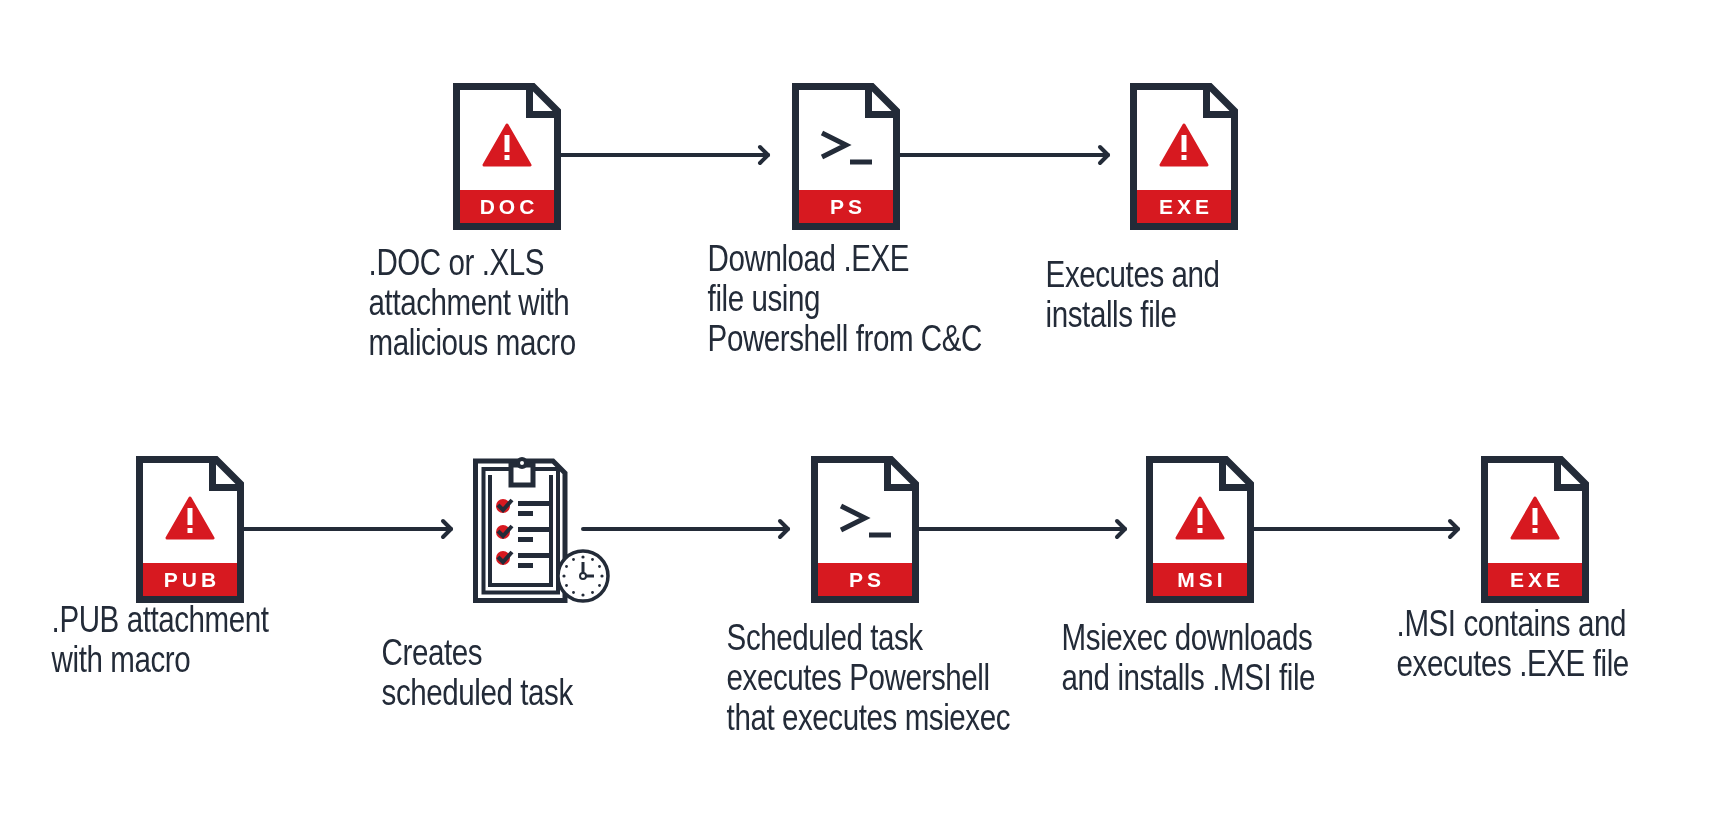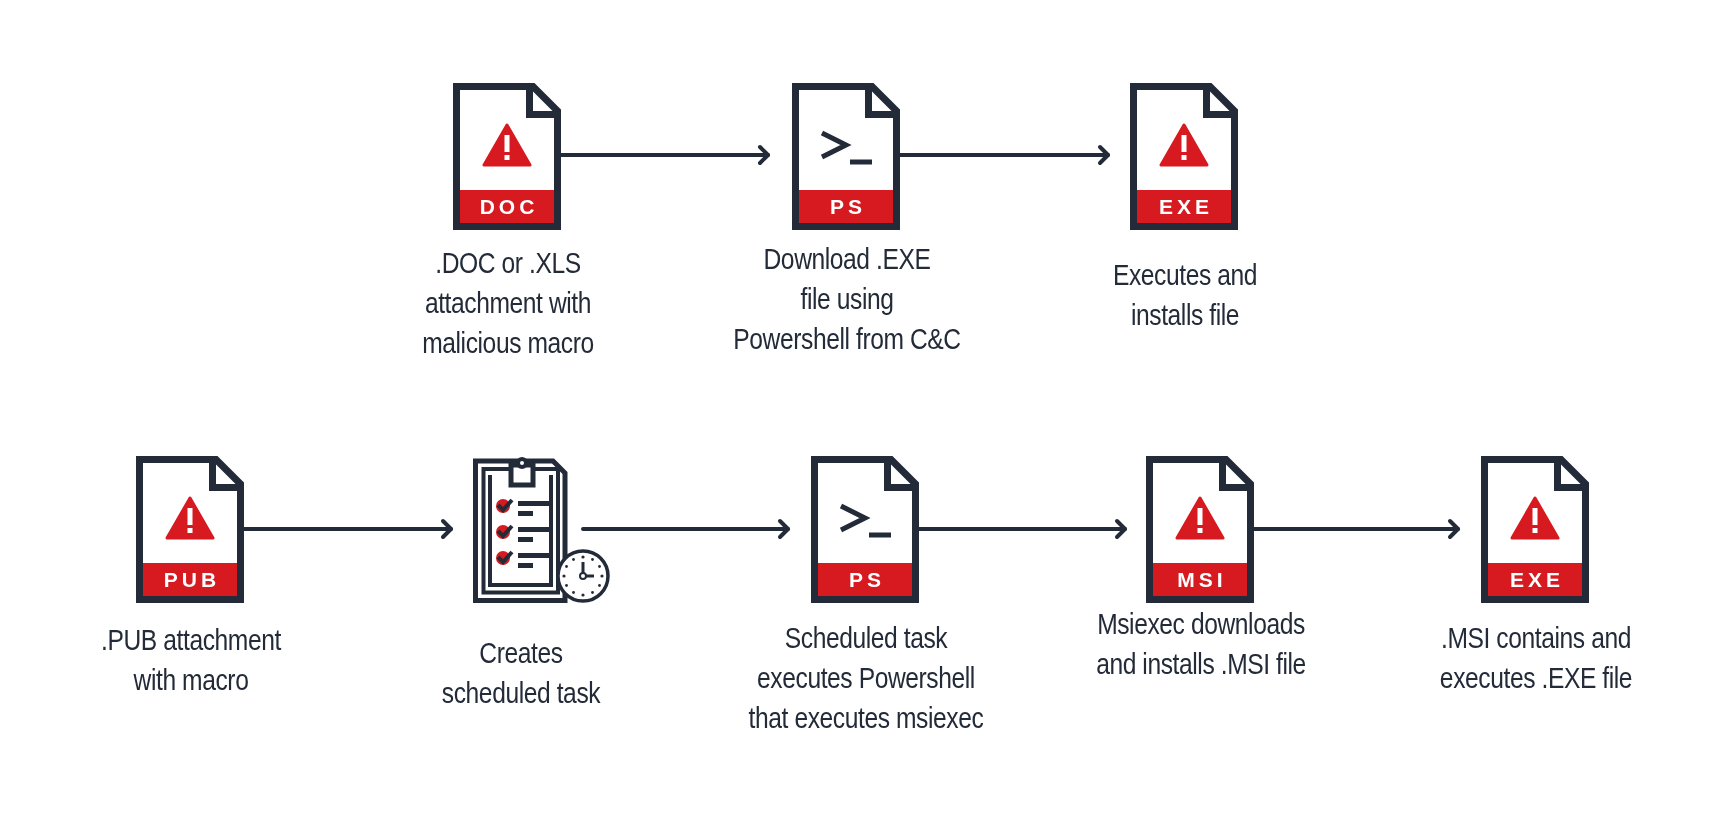--- a/index.html
+++ b/index.html
@@ -4,23 +4,22 @@
 <style>
   html, body { margin: 0; padding: 0; background: #ffffff; }
   body { width: 1733px; height: 815px; position: relative; overflow: hidden; }
   .stage { position: absolute; left: 0; top: 0; width: 1733px; height: 815px; }
   svg.wires { position: absolute; left: 0; top: 0; width: 1733px; height: 815px; }
   .node { position: absolute; }
   .icon { position: absolute; }
   .label {
     position: absolute;
     width: 340px;
-    text-align: center;
     font-family: "Liberation Sans", sans-serif;
-    font-size: 30px;
+    font-size: 36px;
     line-height: 40px;
     color: #232b38;
     letter-spacing: -0.5px;
   }
   .label .ln { display: block; transform: scaleX(0.82); transform-origin: center; white-space: nowrap; }
   .tag-text {
     font-family: "Liberation Sans", sans-serif;
     font-weight: bold;
     font-size: 21px;
     letter-spacing: 4px;
@@ -121,21 +120,21 @@
       <path d="M3.5,3.5 H80 L104.5,28 V143.5 H3.5 Z" fill="#fff" stroke="#232b38" stroke-width="7"></path>
       <path d="M76.5,3.5 V31.5 H104.5" fill="none" stroke="#232b38" stroke-width="7"></path>
       <rect x="7" y="107" width="94" height="33" fill="#d71920"></rect>
       <g>
         <path d="M54,42 L77,82 H31 Z" fill="#d71920" stroke="#d71920" stroke-width="3" stroke-linejoin="round"></path>
         <rect x="51.5" y="52" width="5" height="17" fill="#fff"></rect>
         <rect x="51.5" y="72" width="5" height="5" fill="#fff"></rect>
       </g>
       <text class="tag-text" x="56" y="131" text-anchor="middle">PUB</text>
     </svg>
-    <div class="label" style="left:-115px; top:164px;">
+    <div class="label" style="left:-115px; top:144px;">
       <span class="ln">.PUB attachment</span>
       <span class="ln">with macro</span>
     </div>
   </div>
 
   <div class="node" style="left:473px; top:455px;">
     <svg class="icon" width="140" height="150" viewBox="0 0 140 150" style="left:0;top:0;">
       <g fill="none" stroke="#232b38" stroke-width="5">
 
         <path d="M2.5,6 H80 L92,18 V145.5 H2.5 Z"></path>
@@ -212,37 +211,37 @@
       <path d="M3.5,3.5 H80 L104.5,28 V143.5 H3.5 Z" fill="#fff" stroke="#232b38" stroke-width="7"></path>
       <path d="M76.5,3.5 V31.5 H104.5" fill="none" stroke="#232b38" stroke-width="7"></path>
       <rect x="7" y="107" width="94" height="33" fill="#d71920"></rect>
       <g>
         <path d="M54,42 L77,82 H31 Z" fill="#d71920" stroke="#d71920" stroke-width="3" stroke-linejoin="round"></path>
         <rect x="51.5" y="52" width="5" height="17" fill="#fff"></rect>
         <rect x="51.5" y="72" width="5" height="5" fill="#fff"></rect>
       </g>
       <text class="tag-text" x="56" y="131" text-anchor="middle">MSI</text>
     </svg>
-    <div class="label" style="left:-115px; top:148px;">
+    <div class="label" style="left:-115px; top:162px;">
       <span class="ln">Msiexec downloads</span>
       <span class="ln">and installs .MSI file</span>
     </div>
   </div>
 
   <div class="node" style="left:1481px; top:456px;">
     <svg class="icon" width="110" height="147" viewBox="0 0 110 147" style="left:0;top:0;">
       <path d="M3.5,3.5 H80 L104.5,28 V143.5 H3.5 Z" fill="#fff" stroke="#232b38" stroke-width="7"></path>
       <path d="M76.5,3.5 V31.5 H104.5" fill="none" stroke="#232b38" stroke-width="7"></path>
       <rect x="7" y="107" width="94" height="33" fill="#d71920"></rect>
       <g>
         <path d="M54,42 L77,82 H31 Z" fill="#d71920" stroke="#d71920" stroke-width="3" stroke-linejoin="round"></path>
         <rect x="51.5" y="52" width="5" height="17" fill="#fff"></rect>
         <rect x="51.5" y="72" width="5" height="5" fill="#fff"></rect>
       </g>
       <text class="tag-text" x="56" y="131" text-anchor="middle">EXE</text>
     </svg>
-    <div class="label" style="left:-115px; top:162px;">
+    <div class="label" style="left:-115px; top:148px;">
       <span class="ln">.MSI contains and</span>
       <span class="ln">executes .EXE file</span>
     </div>
   </div>
 
 </div>
 
 </body></html>

